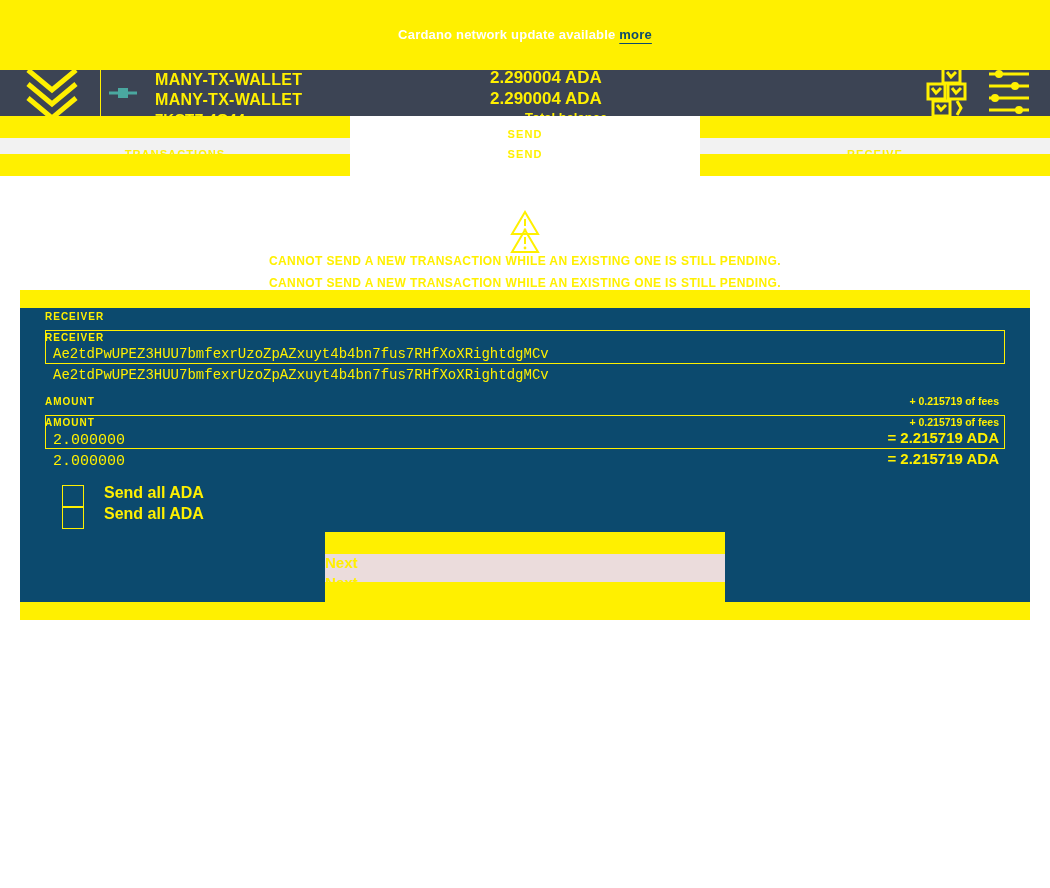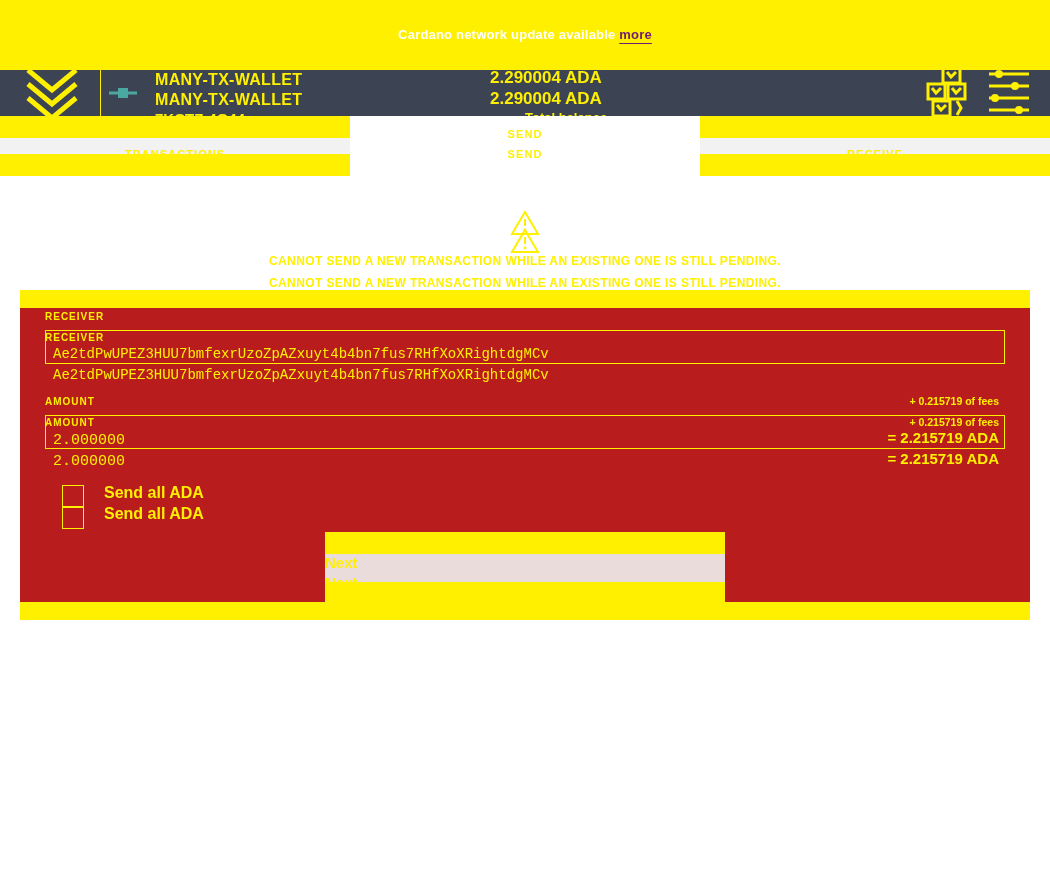--- a/index.html
+++ b/index.html
@@ -33,21 +33,21 @@
     width: 100%;
     text-align: center;
     color: #ffffff;
     font-weight: bold;
     letter-spacing: .2px;
     white-space: nowrap;
   }
   .news-line.one { top: 6px; font-size: 14px; }
   .news-line.two { top: 27px; font-size: 13px; }
   .news-line.two .news-link {
-    color: #701a75;
+    color: #0c4a6e;
     text-decoration: underline;
     text-underline-offset: 4px;
   }
 
   
   .navbar {
     position: absolute;
     left: 0; top: 70px;
     width: 1050px; height: 46px;
     background: #3c4454;
@@ -203,21 +203,21 @@
     white-space: nowrap;
   }
   .warn-text.t1 { margin-top: 6px; }
   .warn-text.t2 { margin-top: 8px; }
 
   
   .form-panel {
     position: absolute;
     left: 20px; top: 290px;
     width: 1010px; height: 330px;
-    background: #b91c1c;
+    background: #0c4a6e;
     overflow: hidden;
   }
   .panel-band {
     position: absolute; left: 0; width: 1010px;
     background: #fff000;
   }
   .panel-band.top { top: 0; height: 18px; }
   .panel-band.bottom { bottom: 0; height: 18px; }
 
   .field {

